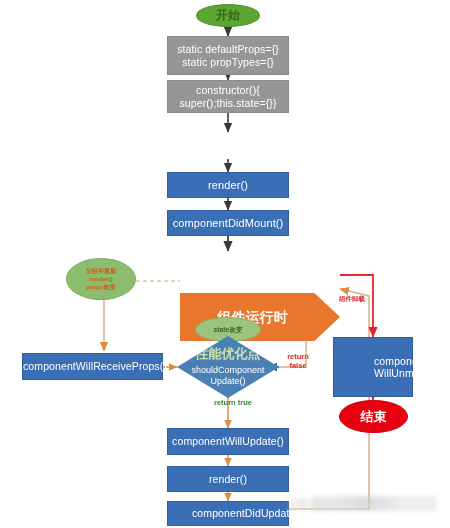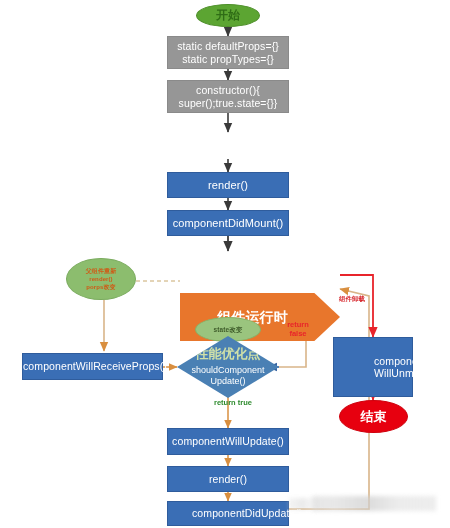--- a/index.html
+++ b/index.html
@@ -110,28 +110,28 @@
 
     <path d="M373,384 L373,400" stroke="#e8242b" stroke-width="1.8" fill="none" marker-end="url(#ahRed)"></path>
 
     <path d="M22,362 L22,380" stroke="#d9b589" stroke-width="1.2" fill="none" opacity="0"></path>
   </svg>
 
   <div class="node ell-green" style="left:196px;top:4px;width:64px;height:23px;">
     <span>开始</span>
   </div>
 
-  <div class="node box-grey" style="left:167px;top:36px;width:122px;height:33px;flex-direction:column;">
+  <div class="node box-grey" style="left:167px;top:36px;width:122px;height:39px;flex-direction:column;">
     <span>static defaultProps={}</span>
     <span>static propTypes={}</span>
   </div>
 
   <div class="node box-grey" style="left:167px;top:80px;width:122px;height:33px;flex-direction:column;">
     <span>constructor(){</span>
-    <span>super();true.state={}}</span>
+    <span>super();this.state={}}</span>
   </div>
 
 
   <div class="node box-blue" style="left:167px;top:172px;width:122px;height:26px;">
     <span>render()</span>
   </div>
 
   <div class="node box-blue" style="left:167px;top:210px;width:122px;height:26px;">
     <span>componentDidMount()</span>
   </div>
@@ -180,21 +180,21 @@
   </div>
 
   <div class="node box-blue-sm" style="left:167px;top:501px;width:122px;height:25px;padding-left:24px;">
     <span>componentDidUpdate()</span>
   </div>
 
   <div class="lbl lbl-redsm" style="left:327px;top:295px;width:50px;">
     <span>组件卸载</span>
   </div>
 
-  <div class="lbl lbl-red" style="left:279px;top:320px;width:38px;">
+  <div class="lbl lbl-red" style="left:279px;top:352px;width:38px;">
     <span>return</span>
     <span>false</span>
   </div>
 
   <div class="lbl lbl-green" style="left:212px;top:398px;width:42px;">
     <span>return</span>
     <span>true</span>
   </div>
 
   <div class="watermark" style="left:312px;top:496px;width:124px;height:15px;"></div>

